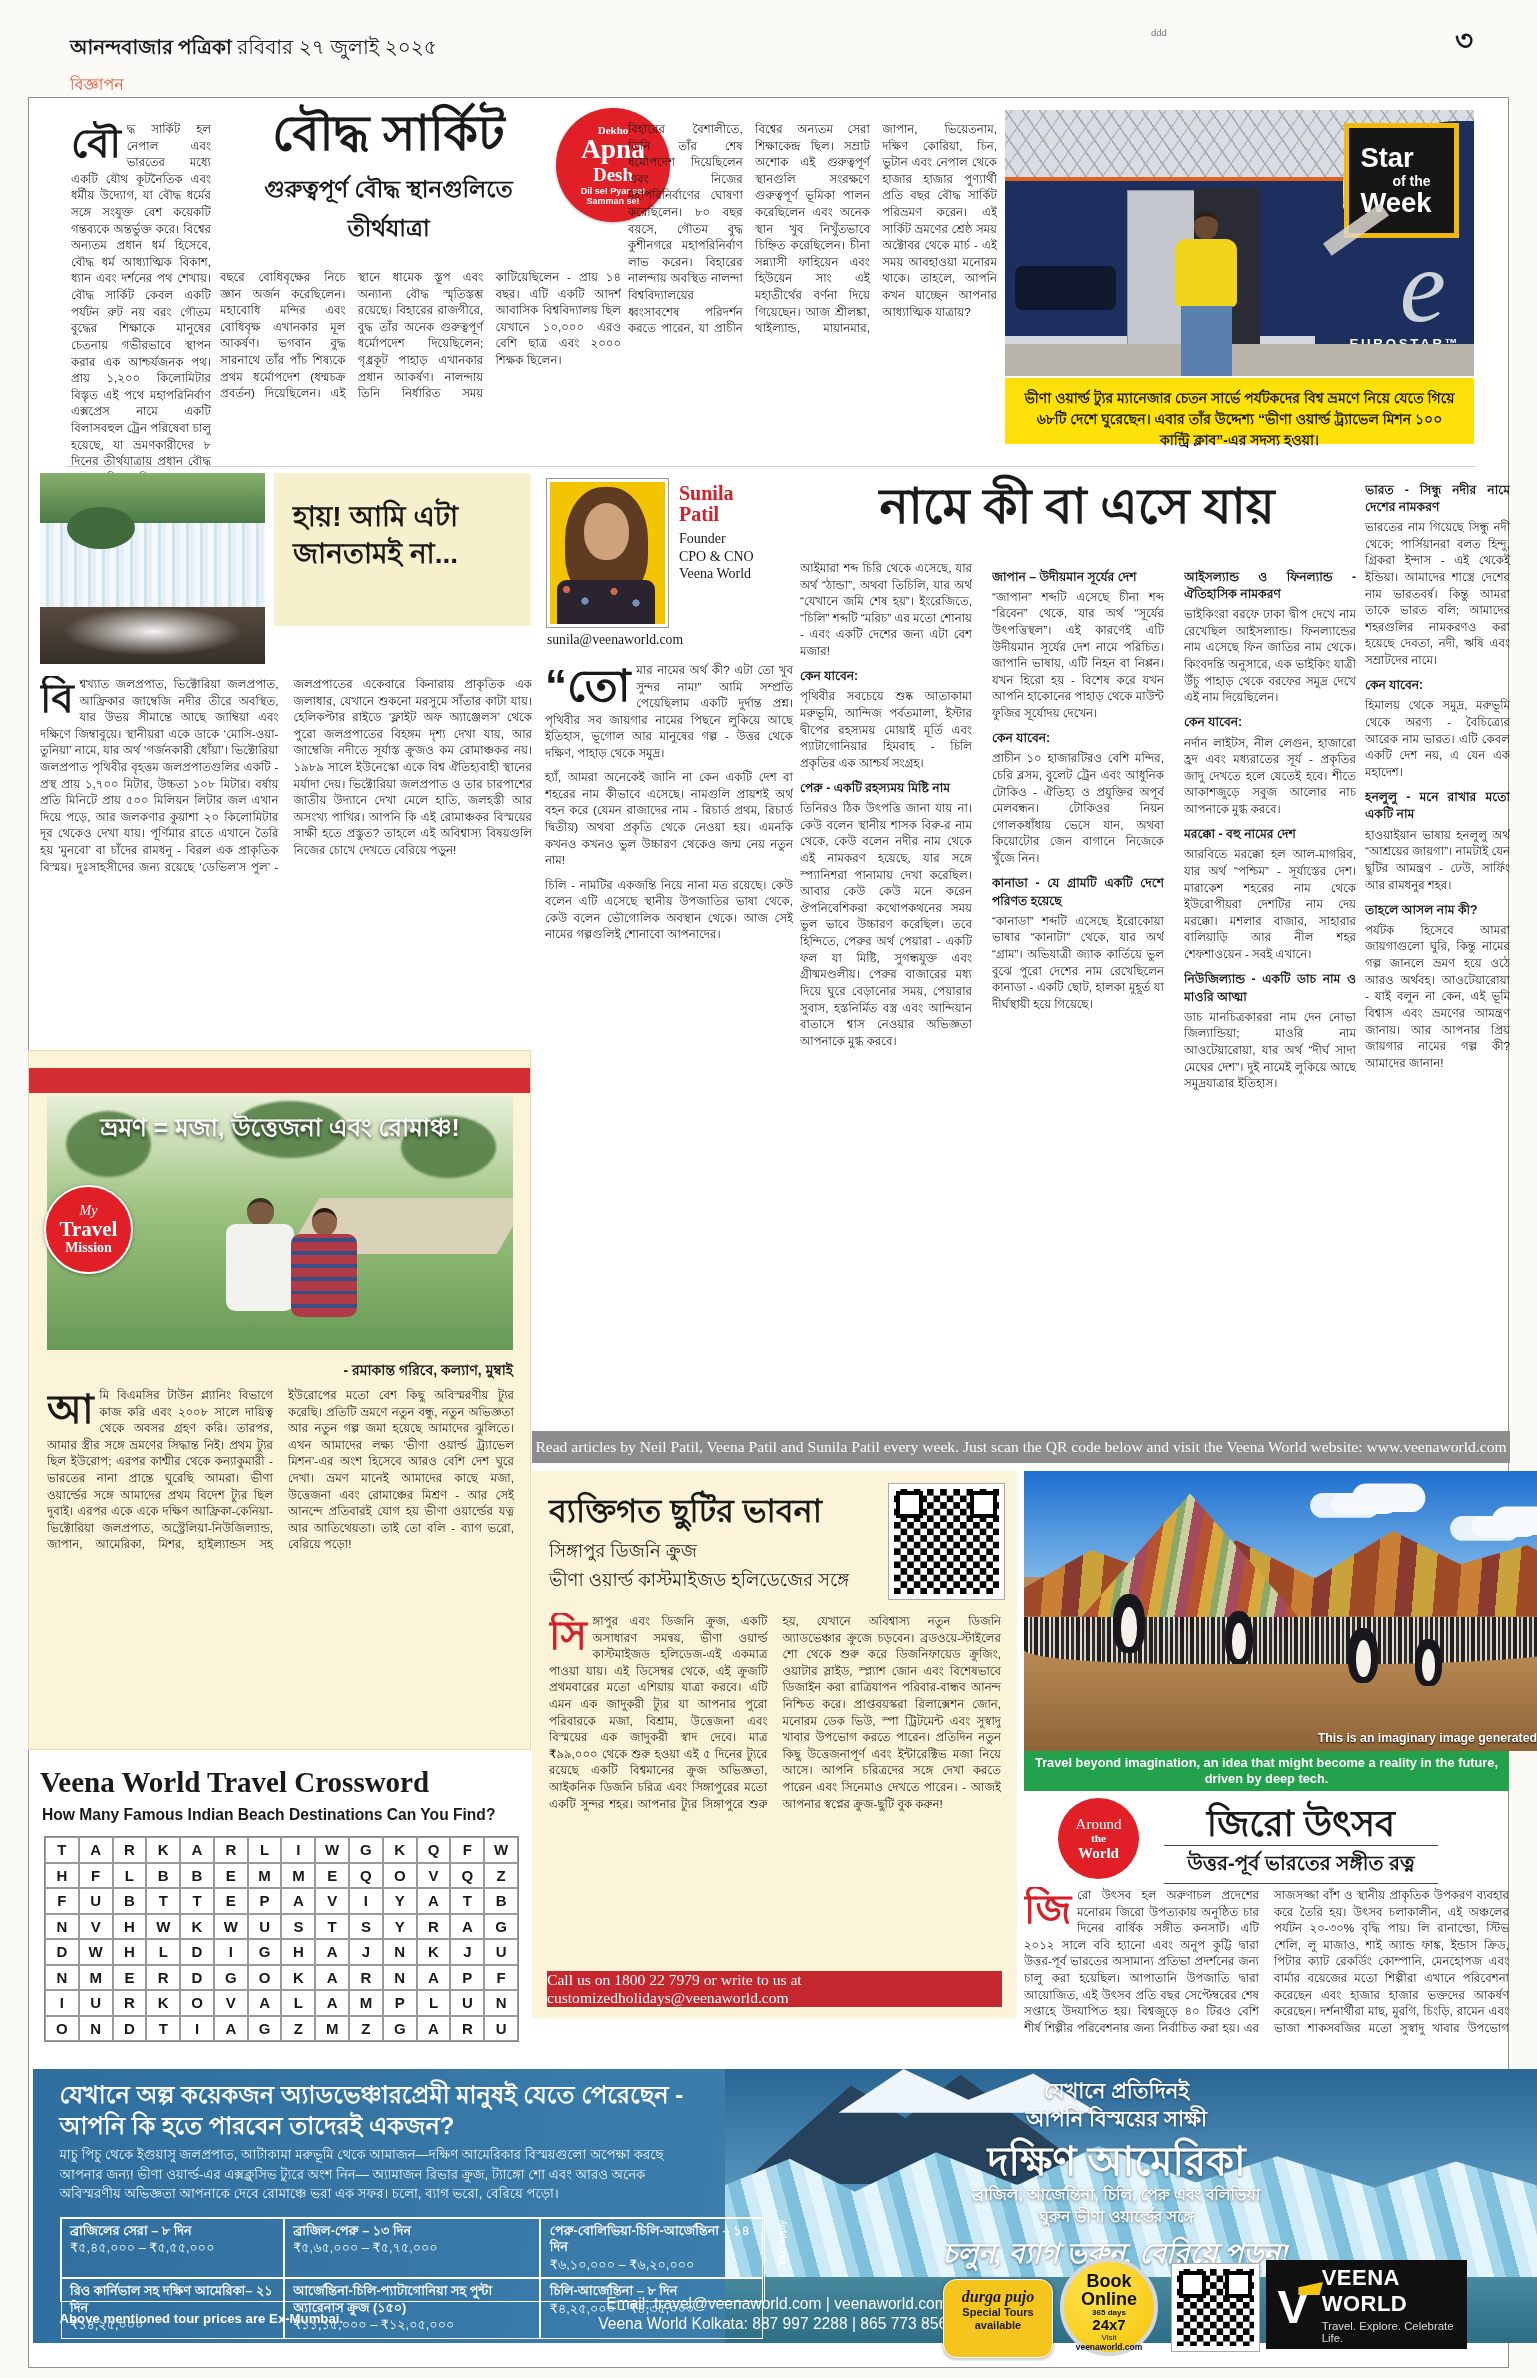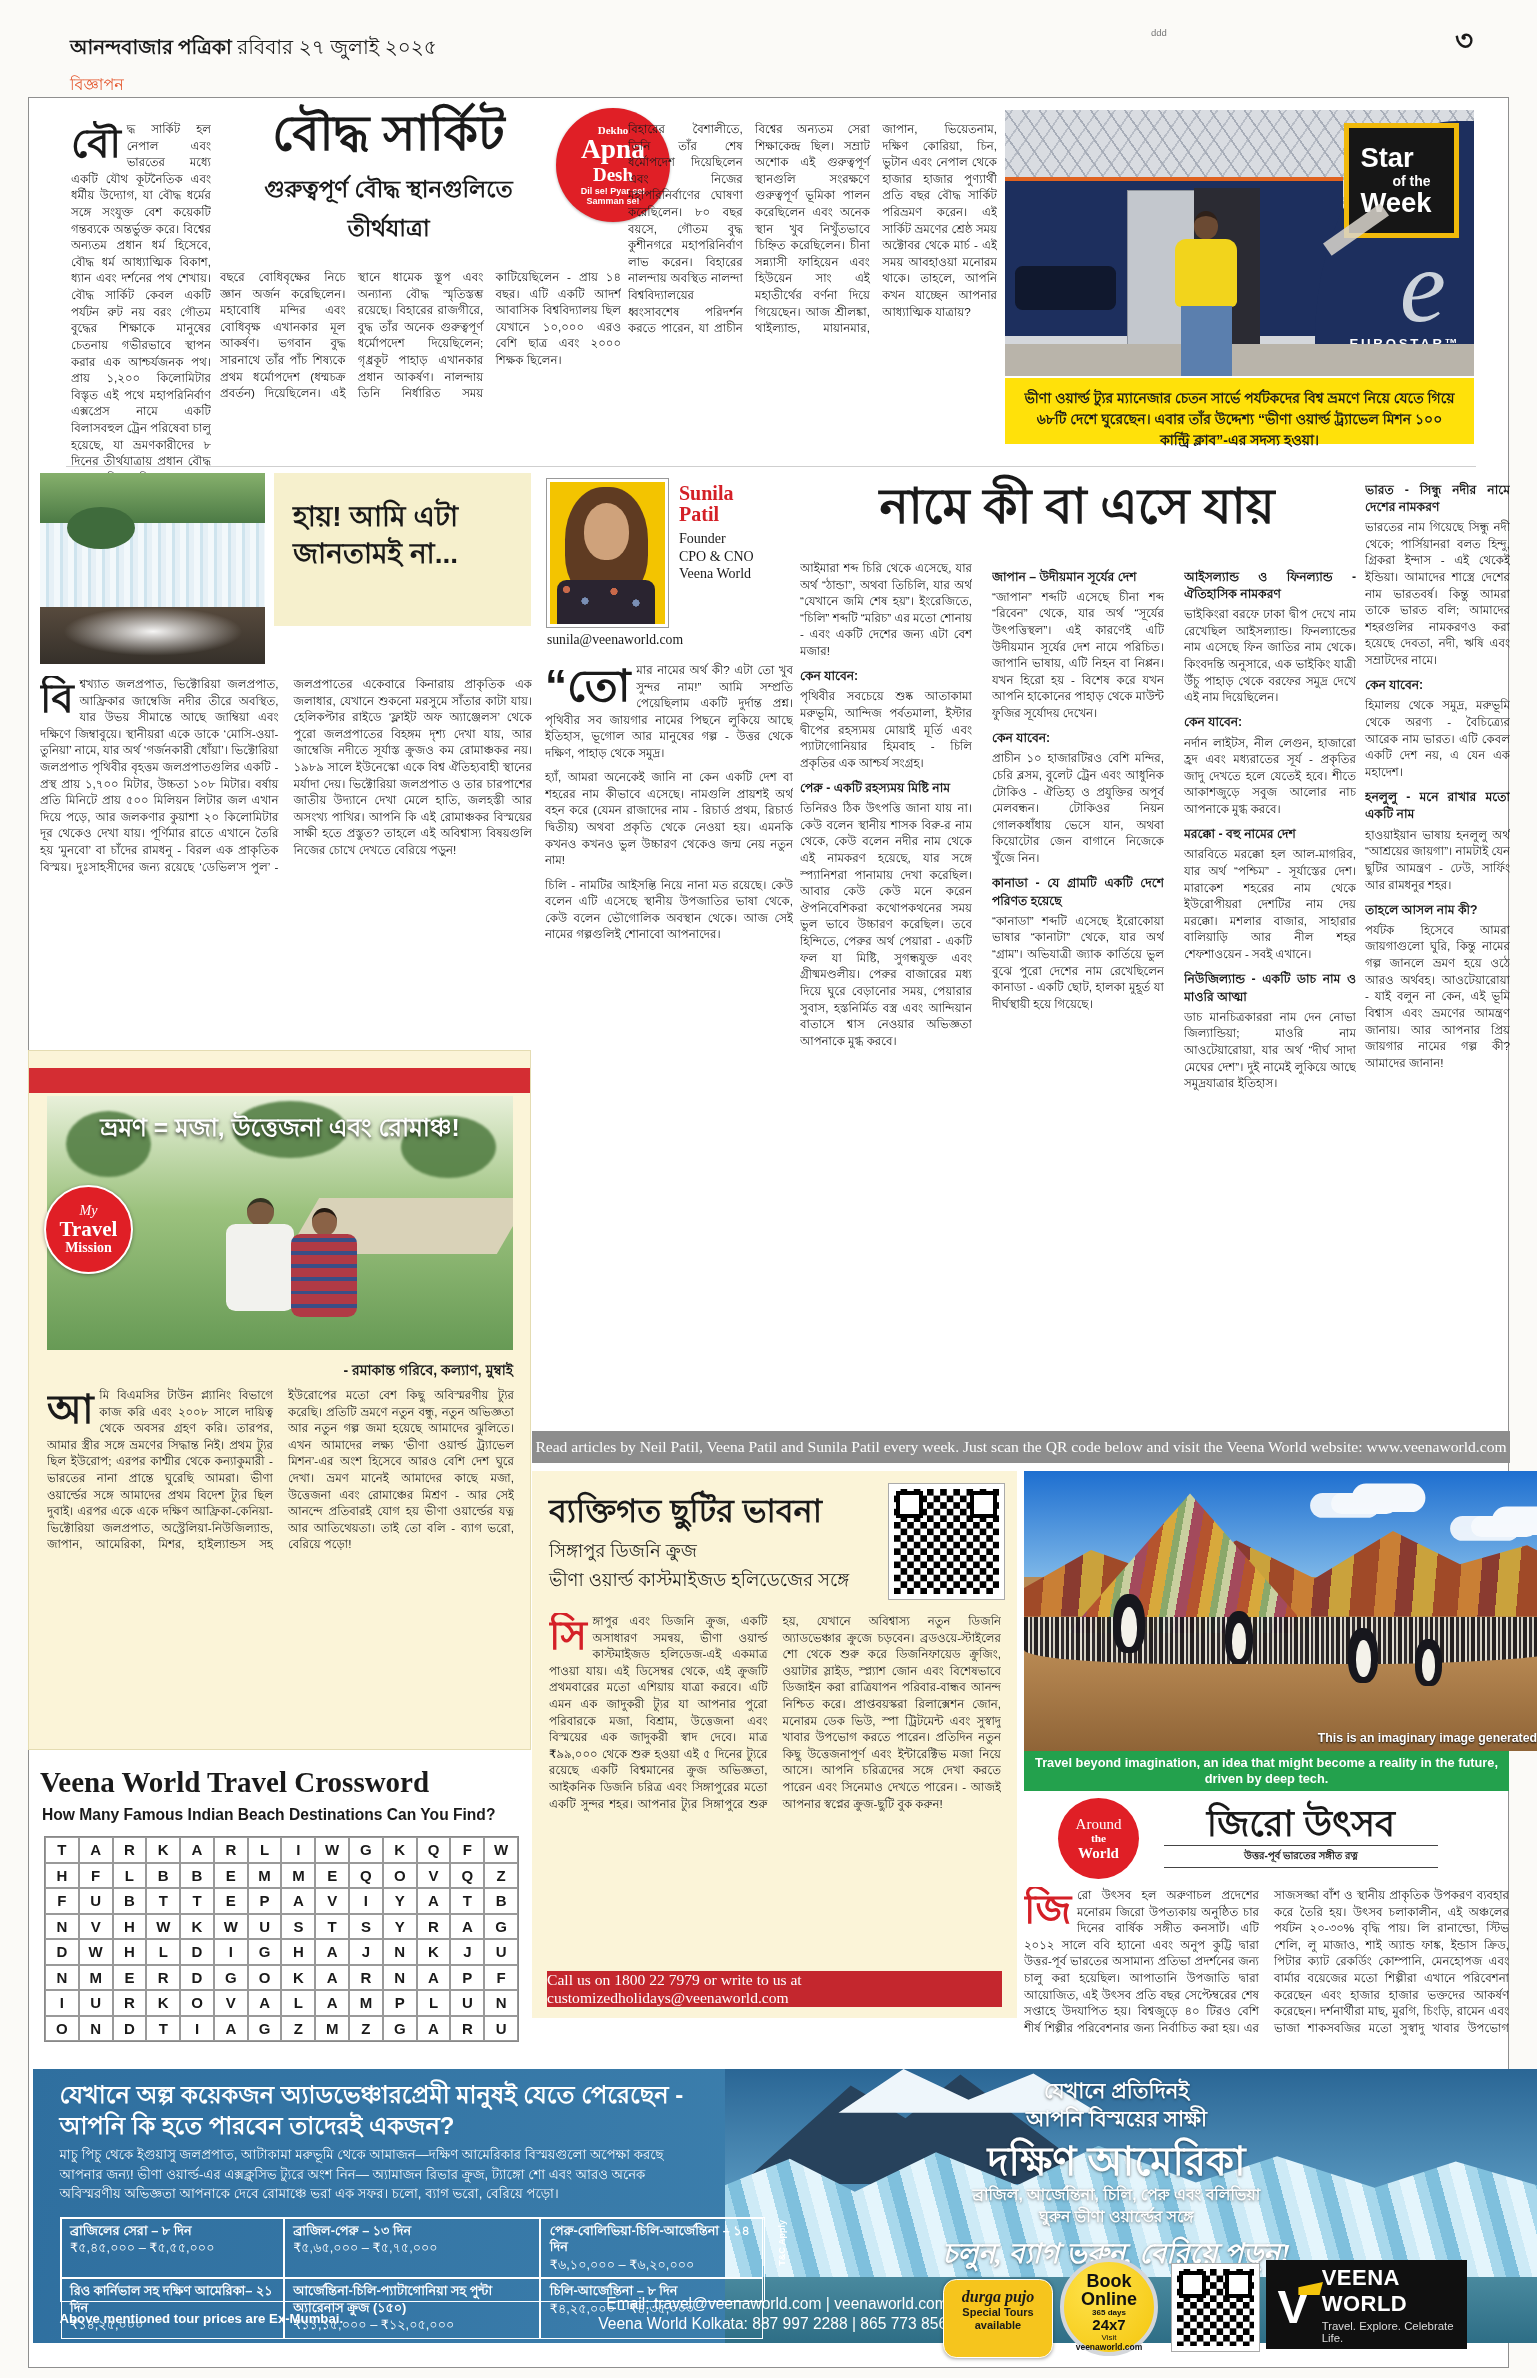--- a/index.html
+++ b/index.html
@@ -139,21 +139,21 @@
   .pg-mtn { position:absolute; left:6%; top:8%; width:265px; height:151px; background:repeating-linear-gradient(100deg,#b5542e 0 11.4px,#d8a93c 11.4px 23px,#8aa86a 23px 30px,#c9cf9f 30px 38px,#a34a5c 38px 49px); clip-path:polygon(50% 0,100% 100%,0 100%); }
   .pg-ground { position:absolute; left:0; bottom:0; width:100%; height:42%; background:linear-gradient(#c09058,#8f6437); }
   .pg-crowd { position:absolute; left:0; top:52%; width:100%; height:17%; background:repeating-linear-gradient(90deg,#14141a 0 3.8px,#e8e8e2 3.8px 5.7px,#23232b 5.7px 8.5px,#d8d8d0 8.5px 10.4px); border-radius:0 0 40% 30%; opacity:.9; }
   .pgn { position:absolute; background:#17171d; border-radius:45% 45% 40% 40%; }
   .pgn::after { content:""; position:absolute; left:25%; top:22%; width:50%; height:68%; background:#f4f2ea; border-radius:50% 50% 45% 45%; }
   .pg-cap { position:absolute; right:9.5px; bottom:5.7px; color:#fff; font-size:12.3px; font-weight:bold; text-shadow:0 0.9px 1.9px #000; }
   #greenbar { left:1024px; top:1751px; width:485px; height:40px; background:#23a14d; color:#fff; font-size:12.8px; font-weight:bold; text-align:center; padding-top:3.8px; line-height:1.3; }
   #atw-badge { left:1058px; top:1798px; width:81px; height:81px; }
   #atw-badge div { line-height:1.1; } .atw1 { font-size:15px; } .atw2 { font-size:11.4px;font-weight:bold; } .atw3 { font-size:15px; font-weight:bold; }
   #ziro-title { left:1164px; top:1796px; width:274px; text-align:center; font-size:36px; font-weight:900; }
-  #ziro-sub { left:1164px; top:1845px; width:274px; text-align:center; font-size:10px; font-weight:bold; border-top:0.9px solid #444; border-bottom:0.9px solid #444; padding:1.9px 0; }
+  #ziro-sub { left:1164px; top:1845px; width:274px; text-align:center; font-size:20px; font-weight:bold; border-top:0.9px solid #444; border-bottom:0.9px solid #444; padding:1.9px 0; }
   #ziro-body { left:1024px; top:1887px; width:485px; height:161px; }
 
   
   #sa-ad { left:33px; top:2069px; width:1504px; height:274px; background:linear-gradient(100deg,#2f6f9f 0%,#3d80ae 55%,#4f93bd 100%); overflow:hidden; color:#fff; }
   #sa-glacier { position:absolute; left:46%; top:0; width:54%; height:100%; }
   .gl-sky { position:absolute; inset:0; background:linear-gradient(#2a6695,#6fb0d4 70%); }
   .gl-peak { position:absolute; left:2%; top:2%; width:45%; height:40%; background:#27425c; clip-path:polygon(0 100%,30% 10%,45% 40%,60% 0,100% 100%); }
   .gl-snow { position:absolute; left:6%; top:0; width:40%; height:16%; background:#eef6fb; clip-path:polygon(20% 100%,40% 0,60% 70%,80% 10%,100% 100%); }
   .gl-ice { position:absolute; left:0; top:28%; width:100%; height:48%; background:repeating-linear-gradient(75deg,#e4f5fc 0 15px,#a8d8ec 15px 26.5px,#7fc0dd 26.5px 40px,#cdeaf6 40px 52px); clip-path:polygon(0 30%,8% 10%,16% 35%,26% 5%,36% 30%,46% 0,58% 28%,68% 8%,80% 32%,90% 12%,100% 30%,100% 100%,0 100%); }
   .gl-water { position:absolute; left:0; bottom:0; width:100%; height:24%; background:linear-gradient(#49899e,#2e6e86); }
@@ -272,21 +272,21 @@
         <div>Founder</div>
         <div>CPO &amp; CNO</div>
         <div>Veena World</div>
       </div>
     </div>
     <div id="sunila-email">sunila@veenaworld.com</div>
   </div>
   <div class="abs body-text" id="quote-col">
     <p><span class="q-big">“তো</span><span>মার নামের অর্থ কী? এটা তো খুব সুন্দর নাম!” আমি সম্প্রতি পেয়েছিলাম একটি দুর্দান্ত প্রশ্ন। পৃথিবীর সব জায়গার নামের পিছনে লুকিয়ে আছে ইতিহাস, ভূগোল আর মানুষের গল্প - উত্তর থেকে দক্ষিণ, পাহাড় থেকে সমুদ্র।</span></p>
     <p>হ্যাঁ, আমরা অনেকেই জানি না কেন একটি দেশ বা শহরের নাম কীভাবে এসেছে। নামগুলি প্রায়শই অর্থ বহন করে (যেমন রাজাদের নাম - রিচার্ড প্রথম, রিচার্ড দ্বিতীয়) অথবা প্রকৃতি থেকে নেওয়া হয়। এমনকি কখনও কখনও ভুল উচ্চারণ থেকেও জন্ম নেয় নতুন নাম!</p>
-    <p>চিলি - নামটির আইসল্তি নিয়ে নানা মত রয়েছে। কেউ বলেন এটি এসেছে স্থানীয় উপজাতির ভাষা থেকে, কেউ বলেন ভৌগোলিক অবস্থান থেকে। আজ সেই নামের গল্পগুলিই শোনাবো আপনাদের।</p>
+    <p>চিলি - নামটির একজন্তি নিয়ে নানা মত রয়েছে। কেউ বলেন এটি এসেছে স্থানীয় উপজাতির ভাষা থেকে, কেউ বলেন ভৌগোলিক অবস্থান থেকে। আজ সেই নামের গল্পগুলিই শোনাবো আপনাদের।</p>
   </div>
 
   <div class="abs" id="name-headline">নামে কী বা এসে যায়</div>
   <div class="abs body-text name-col" id="name-col-1">
       <p class="bp">আইমারা শব্দ চিরি থেকে এসেছে, যার অর্থ “ঠান্ডা”, অথবা তিচিলি, যার অর্থ “যেখানে জমি শেষ হয়”। ইংরেজিতে, “চিলি” শব্দটি “মরিচ” এর মতো শোনায় - এবং একটি দেশের জন্য এটা বেশ মজার!</p>
       <div class="subhead">কেন যাবেন:</div>
       <p class="bp">পৃথিবীর সবচেয়ে শুষ্ক আতাকামা মরুভূমি, আন্দিজ পর্বতমালা, ইস্টার দ্বীপের রহস্যময় মোয়াই মূর্তি এবং প্যাটাগোনিয়ার হিমবাহ - চিলি প্রকৃতির এক আশ্চর্য সংগ্রহ।</p>
       <div class="subhead">পেরু - একটি রহস্যময় মিষ্টি নাম</div>
       <p class="bp">তিনিরও ঠিক উৎপত্তি জানা যায় না। কেউ বলেন স্থানীয় শাসক বিরু-র নাম থেকে, কেউ বলেন নদীর নাম থেকে এই নামকরণ হয়েছে, যার সঙ্গে স্প্যানিশরা পানামায় দেখা করেছিল। আবার কেউ কেউ মনে করেন ঔপনিবেশিকরা কথোপকথনের সময় ভুল ভাবে উচ্চারণ করেছিল। তবে হিন্দিতে, পেরুর অর্থ পেয়ারা - একটি ফল যা মিষ্টি, সুগন্ধযুক্ত এবং গ্রীষ্মমণ্ডলীয়। পেরুর বাজারের মধ্য দিয়ে ঘুরে বেড়ানোর সময়, পেয়ারার সুবাস, হস্তনির্মিত বস্ত্র এবং আন্দিয়ান বাতাসে শ্বাস নেওয়ার অভিজ্ঞতা আপনাকে মুগ্ধ করবে।</p>
     </div>

